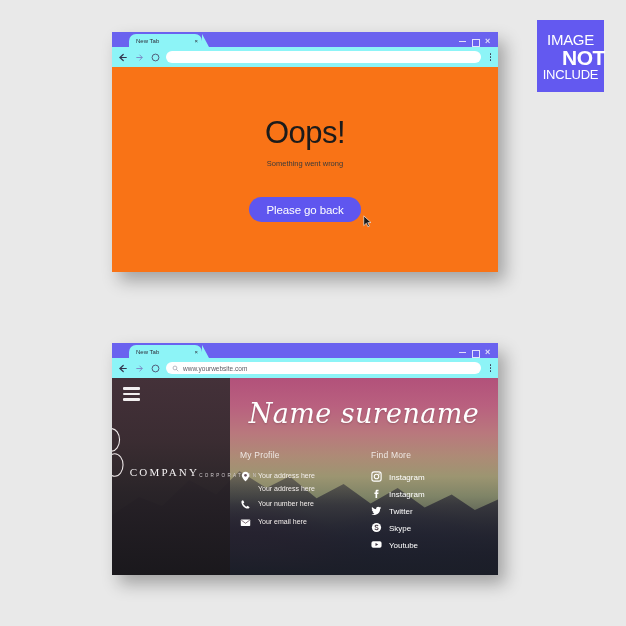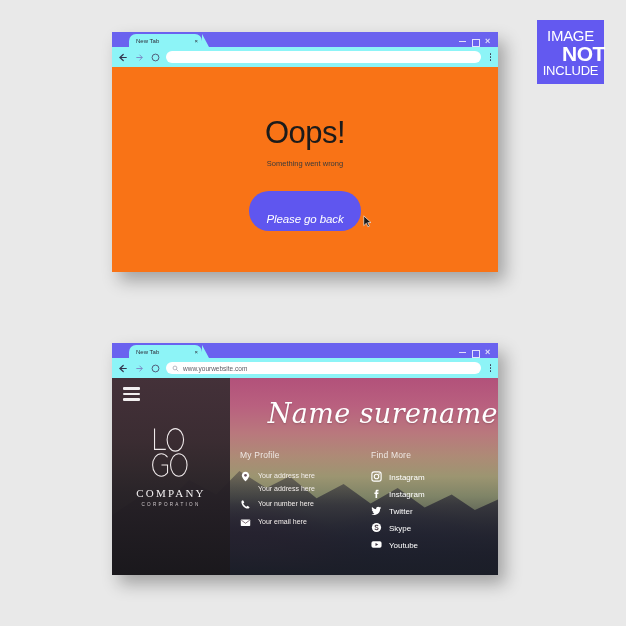--- a/index.html
+++ b/index.html
@@ -15,21 +15,21 @@
     font-family: "Liberation Sans", sans-serif;
     position: relative;
   }
 
   
   .img-badge {
     position: absolute;
     left: 537px;
     top: 20px;
     width: 67px;
-    height: 64px;
+    height: 72px;
     background: #6359f0;
     color: #ffffff;
     display: flex;
     flex-direction: column;
     align-items: center;
     justify-content: center;
     line-height: 1.0;
     text-align: center;
   }
   .img-badge .l1 { font-size: 15px; letter-spacing: -0.3px; }
@@ -158,31 +158,30 @@
     color: #1b1b1b;
     font-weight: normal;
     letter-spacing: -0.5px;
   }
   .subtitle {
     font-size: 7.5px;
     color: #3a3a3a;
     margin-top: 8px;
   }
   .go-back {
-    margin-top: 23px;
+    margin-top: 29px;
     background: #5f56ef;
     color: #ffffff;
     border: none;
     border-radius: 20px;
-    padding: 22px 17px 6px;
+    padding: 7px 17px 6px;
     font-size: 11.5px;
     font-family: "Liberation Sans", sans-serif;
     cursor: pointer;
     letter-spacing: -0.1px;
-    font-style: italic;
   }
   .cursor {
     position: absolute;
     left: 251px;
     top: 148px;
     width: 9px;
     height: 13px;
   }
 
   
@@ -247,22 +246,22 @@
     width: 17px;
     display: flex;
     flex-direction: column;
     gap: 3px;
   }
   .hamburger i { display: block; height: 2.6px; background: #f2eff0; border-radius: 1px; }
 
   .logo-wrap {
     margin-top: 25px;
     display: flex;
-    flex-direction: column;
-    align-items: center;
+    flex-direction: row;
+    align-items: flex-end;
   }
   .logo-mark { width: 46px; height: 52px; }
   .company {
     margin-top: 9px;
     font-family: "Liberation Serif", serif;
     font-size: 11px;
     letter-spacing: 2.2px;
     color: #f3f0f1;
   }
   .corporation {
@@ -271,21 +270,21 @@
     letter-spacing: 2.3px;
     color: #cfc8cb;
   }
 
   .main {
     position: relative;
     flex: 1;
     padding: 14px 0 0 0;
   }
   .name-title {
-    text-align: right;
+    text-align: center;
     font-family: "DejaVu Serif", serif;
     font-style: italic;
     font-size: 27px;
     color: #ffffff;
     letter-spacing: 0.4px;
     text-shadow: 0 1px 2px rgba(0,0,0,0.18);
     margin-top: 6px;
   }
   .cols {
     display: flex;

